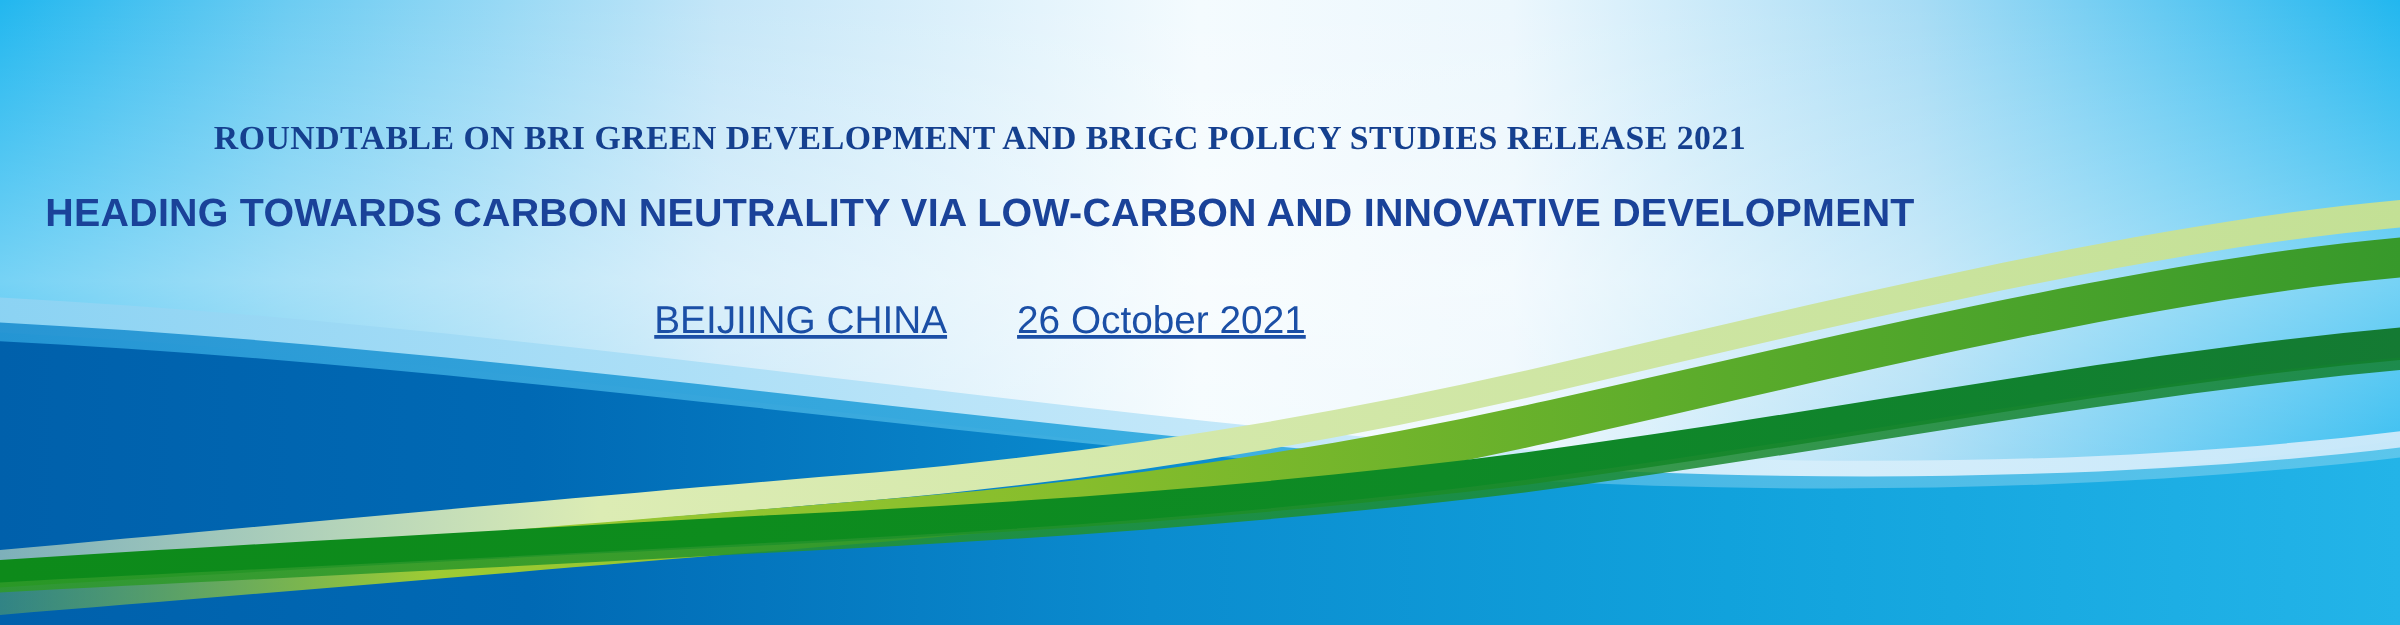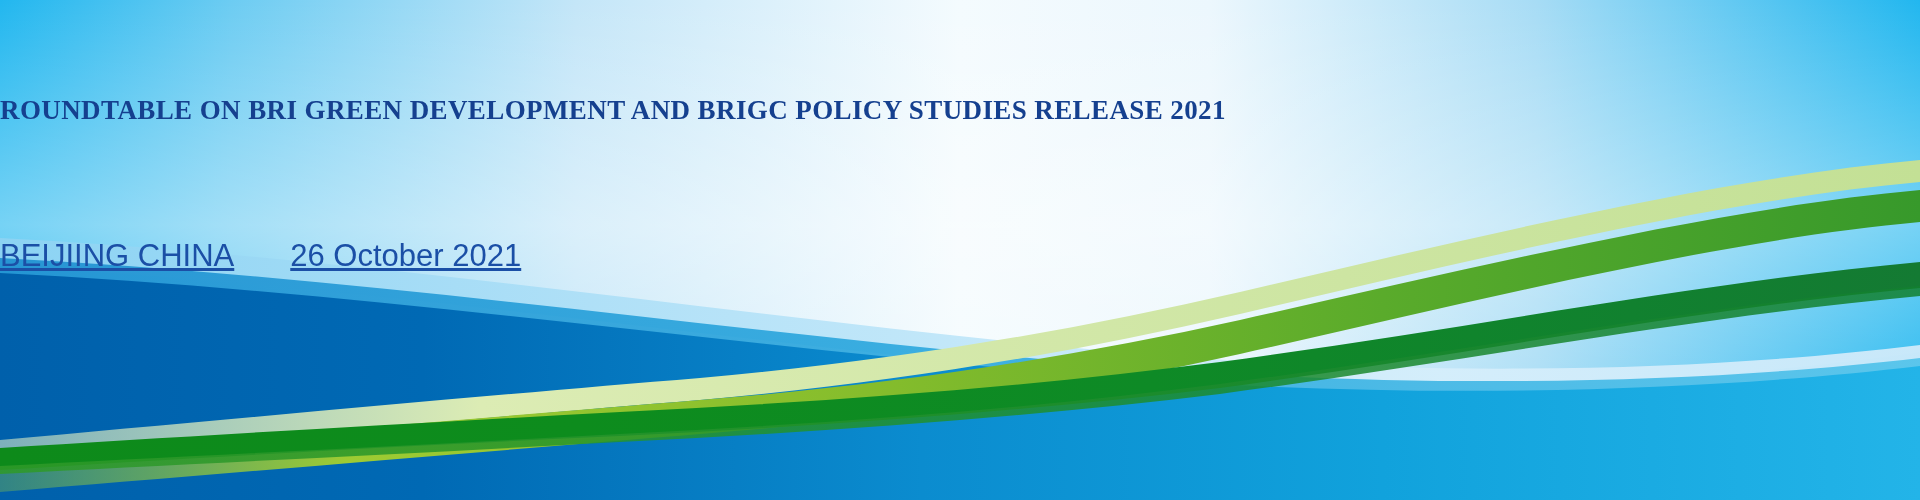--- a/index.html
+++ b/index.html
@@ -26,21 +26,21 @@
     inset: 0;
     width: 1920px;
     height: 500px;
     z-index: 5;
     pointer-events: none;
   }
   .tline {
     position: absolute;
     left: 0;
     width: 1568px;
-    text-align: left;
+    text-align: center;
     color: #1b4298;
     white-space: nowrap;
   }
   #title-line-1 {
     top: 95px;
     font-family: "Liberation Serif", serif;
     font-weight: bold;
     font-size: 27px;
     letter-spacing: 0.4px;
     color: #15408f;
@@ -179,19 +179,20 @@
 
     <path d="M1920,286 C1700,306 1460,352 1220,384 C1020,410 820,424 620,434
              C400,446 190,456 0,466
              L0,474 C190,464 400,454 620,442 C820,432 1020,418 1220,394
              C1460,362 1700,316 1920,296 Z" fill="url(#deepGreenGrad)" opacity="0.85"></path>
   </svg>
 
   <div id="text-layer">
     <div class="tline" id="title-line-1">ROUNDTABLE ON BRI GREEN DEVELOPMENT AND BRIGC POLICY STUDIES RELEASE 2021</div>
 
+    <div class="tline" id="title-line-2">HEADING TOWARDS CARBON NEUTRALITY VIA LOW-CARBON AND INNOVATIVE DEVELOPMENT</div>
 
     <div class="tline" id="meta-line">
       <span>BEIJIING CHINA</span><span id="meta-gap"></span><span>26 October 2021</span>
     </div>
   </div>
 
 </div>
 
 </body></html>

